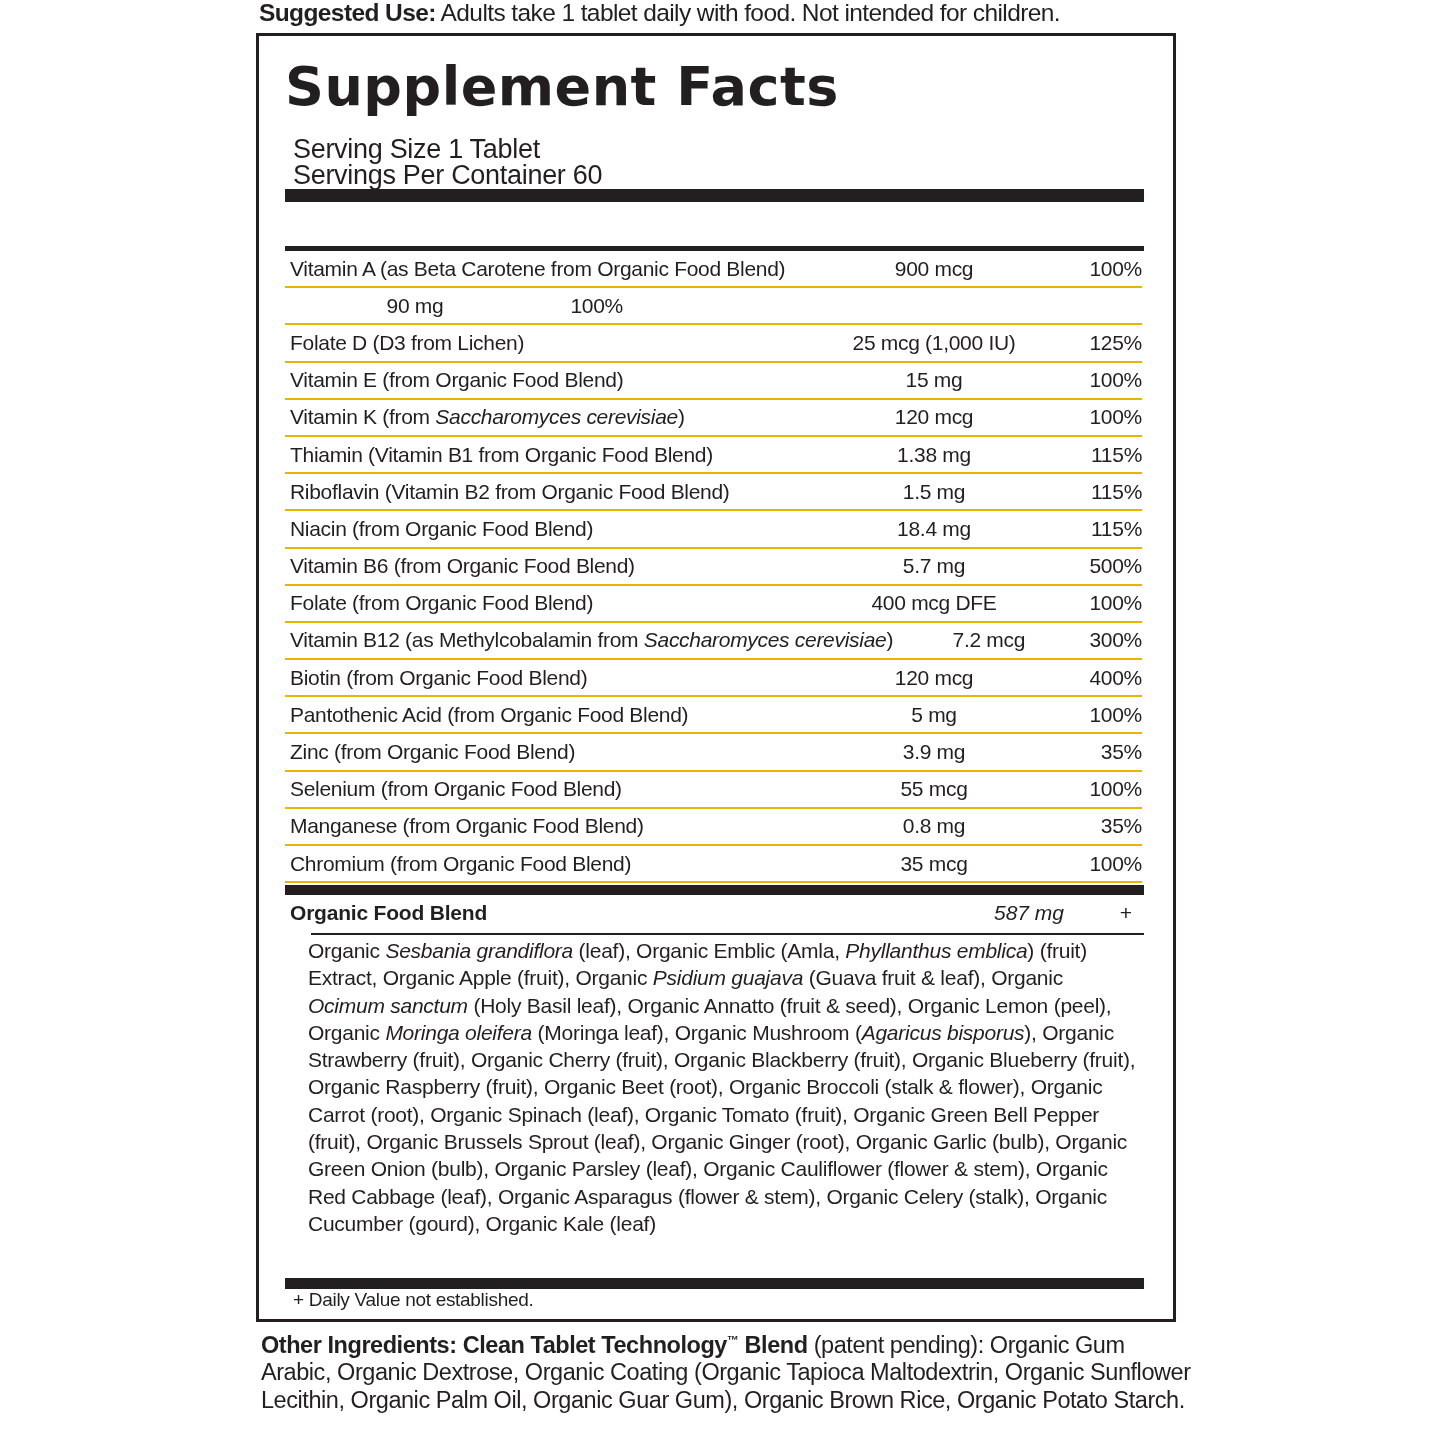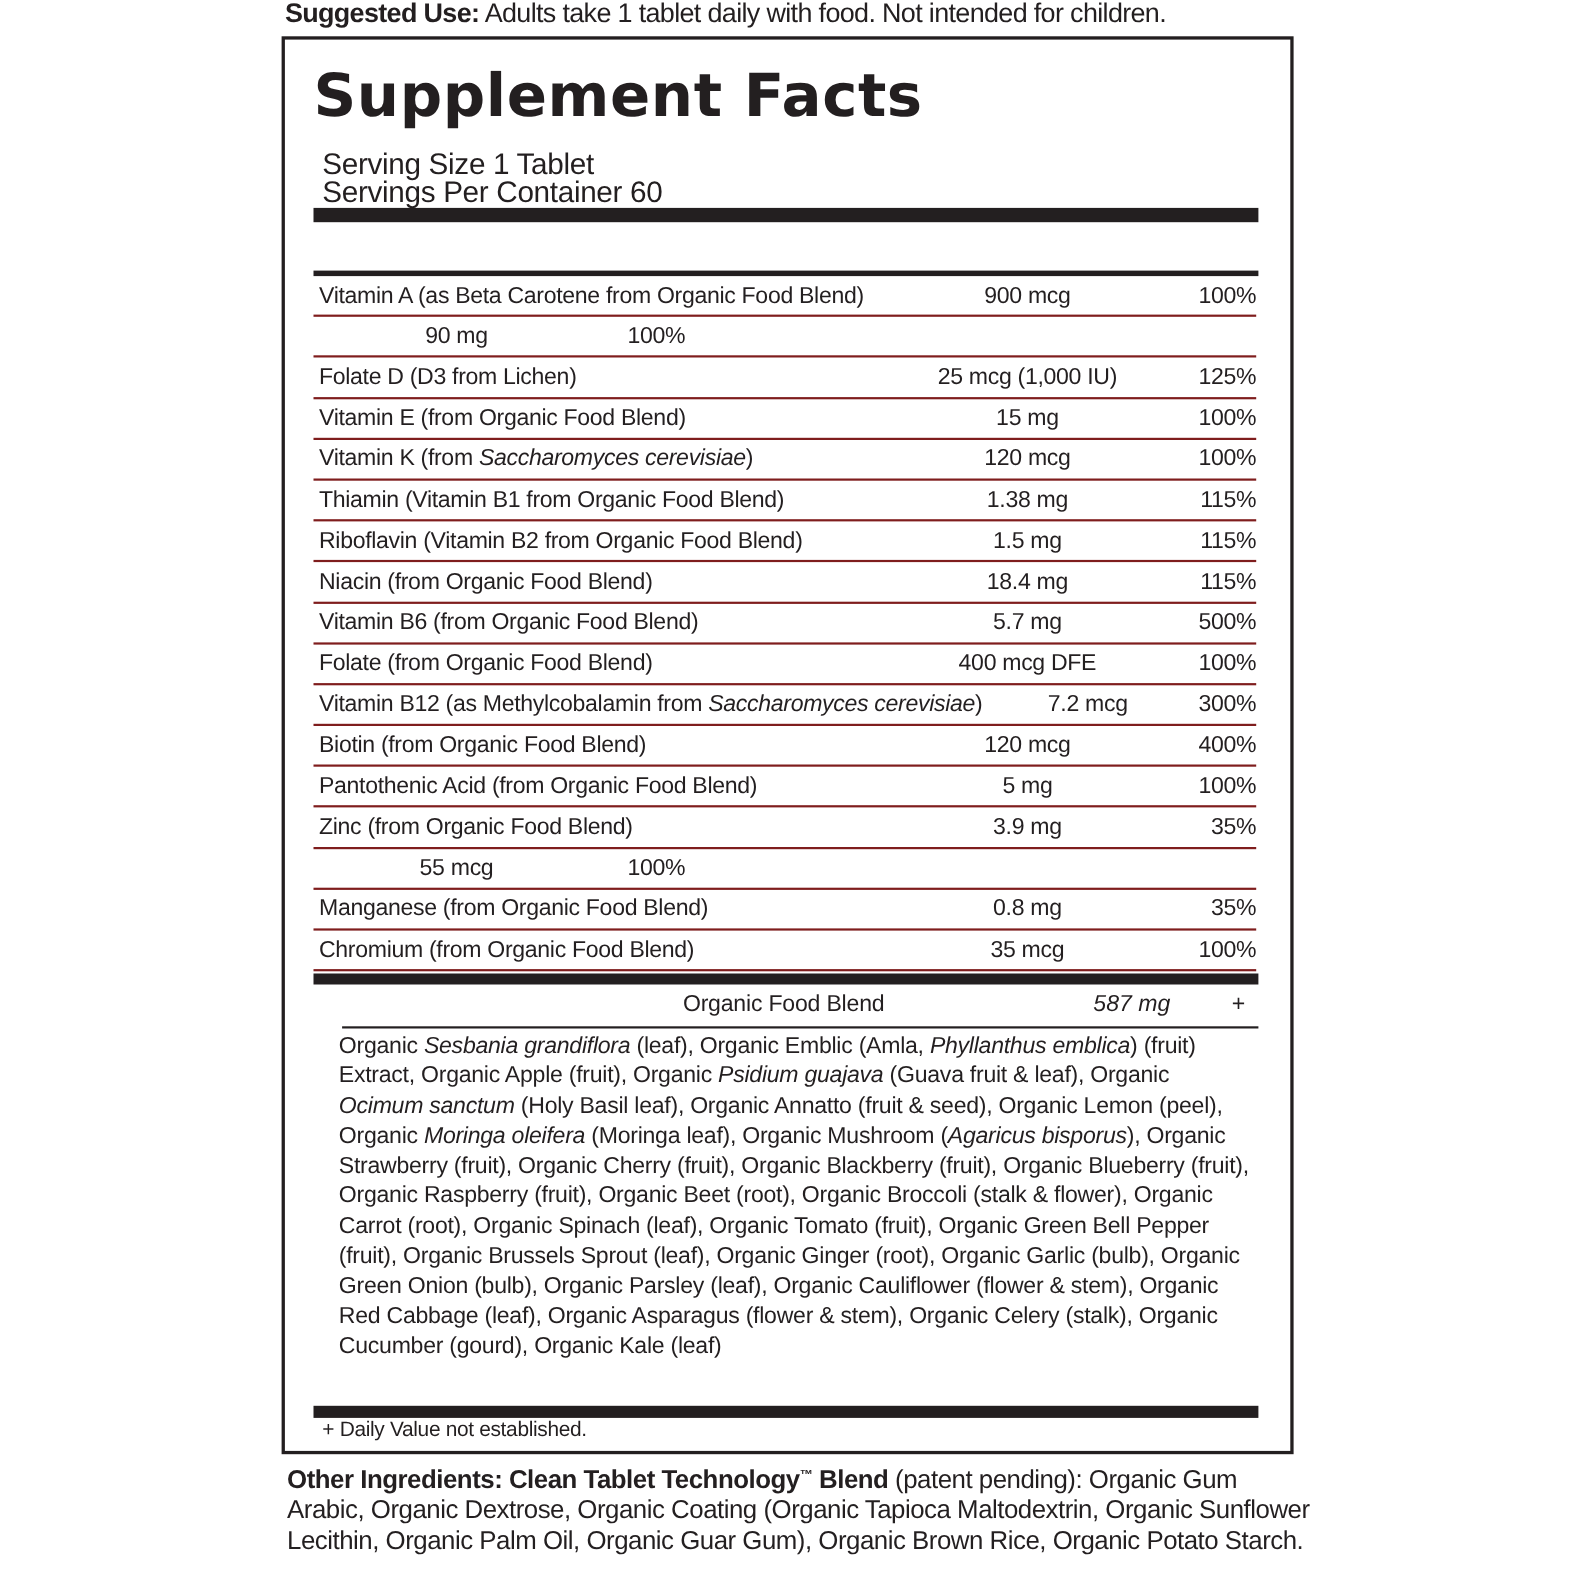--- a/index.html
+++ b/index.html
@@ -24,31 +24,31 @@
     font-size: 54px; line-height: 90px; letter-spacing: 0.5px; white-space: nowrap;
     transform: scaleX(1.0); transform-origin: left;
   }
   .serving {
     position: absolute; left: 34px; top: 100px;
     font-size: 27px; line-height: 26px; letter-spacing: -0.3px;
   }
   .rule-thick { position: absolute; left: 26px; width: 859px; background: #231f20; }
   .table { position: absolute; left: 26px; top: 215px; width: 857px; }
   .row {
-    position: relative; height: 35.2px; border-bottom: 2px solid #7f1d1d;
+    position: relative; height: 35.2px; border-bottom: 2px solid #eab308;
     display: flex; align-items: center; font-size: 21px; letter-spacing: -0.3px;
   }
   .row .name { padding-left: 5px; flex: 1; white-space: nowrap; }
   .row .amount { width: 260px; text-align: center; white-space: nowrap; }
   .row .dv { width: 78px; text-align: right; padding-right: 0; white-space: nowrap; }
   .blend-row {
     position: absolute; left: 26px; top: 858px; width: 857px; height: 38px;
     display: flex; align-items: center; font-size: 21px;
   }
-  .blend-row .name { padding-left: 5px; flex: 1; font-weight: 400; letter-spacing: -0.2px; text-align: right; }
+  .blend-row .name { padding-left: 5px; flex: 1; font-weight: 700; letter-spacing: -0.2px; }
   .blend-row .amount { width: 260px; text-align: right; font-style: italic; }
   .blend-row .dv { width: 68px; text-align: right; padding-right: 10px; }
   .blend-rule { position: absolute; left: 52px; width: 833px; top: 897px; height: 2px; background: #231f20; }
   .ingredients {
     position: absolute; left: 49px; top: 901px; width: 830px;
     font-size: 21px; line-height: 27.3px; letter-spacing: -0.25px;
   }
   .ingredients i { font-style: italic; }
   .footnote {
     position: absolute; left: 34px; top: 1253px; font-size: 19px; letter-spacing: -0.3px;
@@ -138,20 +138,21 @@
         <span class="name">Pantothenic Acid (from Organic Food Blend)</span>
         <span class="amount">5 mg</span>
         <span class="dv">100%</span>
       </div>
       <div class="row">
         <span class="name">Zinc (from Organic Food Blend)</span>
         <span class="amount">3.9 mg</span>
         <span class="dv">35%</span>
       </div>
       <div class="row">
+        <span class="name">Selenium (from Organic Food Blend)</span>
         <span class="amount">55 mcg</span>
         <span class="dv">100%</span>
       </div>
       <div class="row">
         <span class="name">Manganese (from Organic Food Blend)</span>
         <span class="amount">0.8 mg</span>
         <span class="dv">35%</span>
       </div>
       <div class="row">
         <span class="name">Chromium (from Organic Food Blend)</span>

